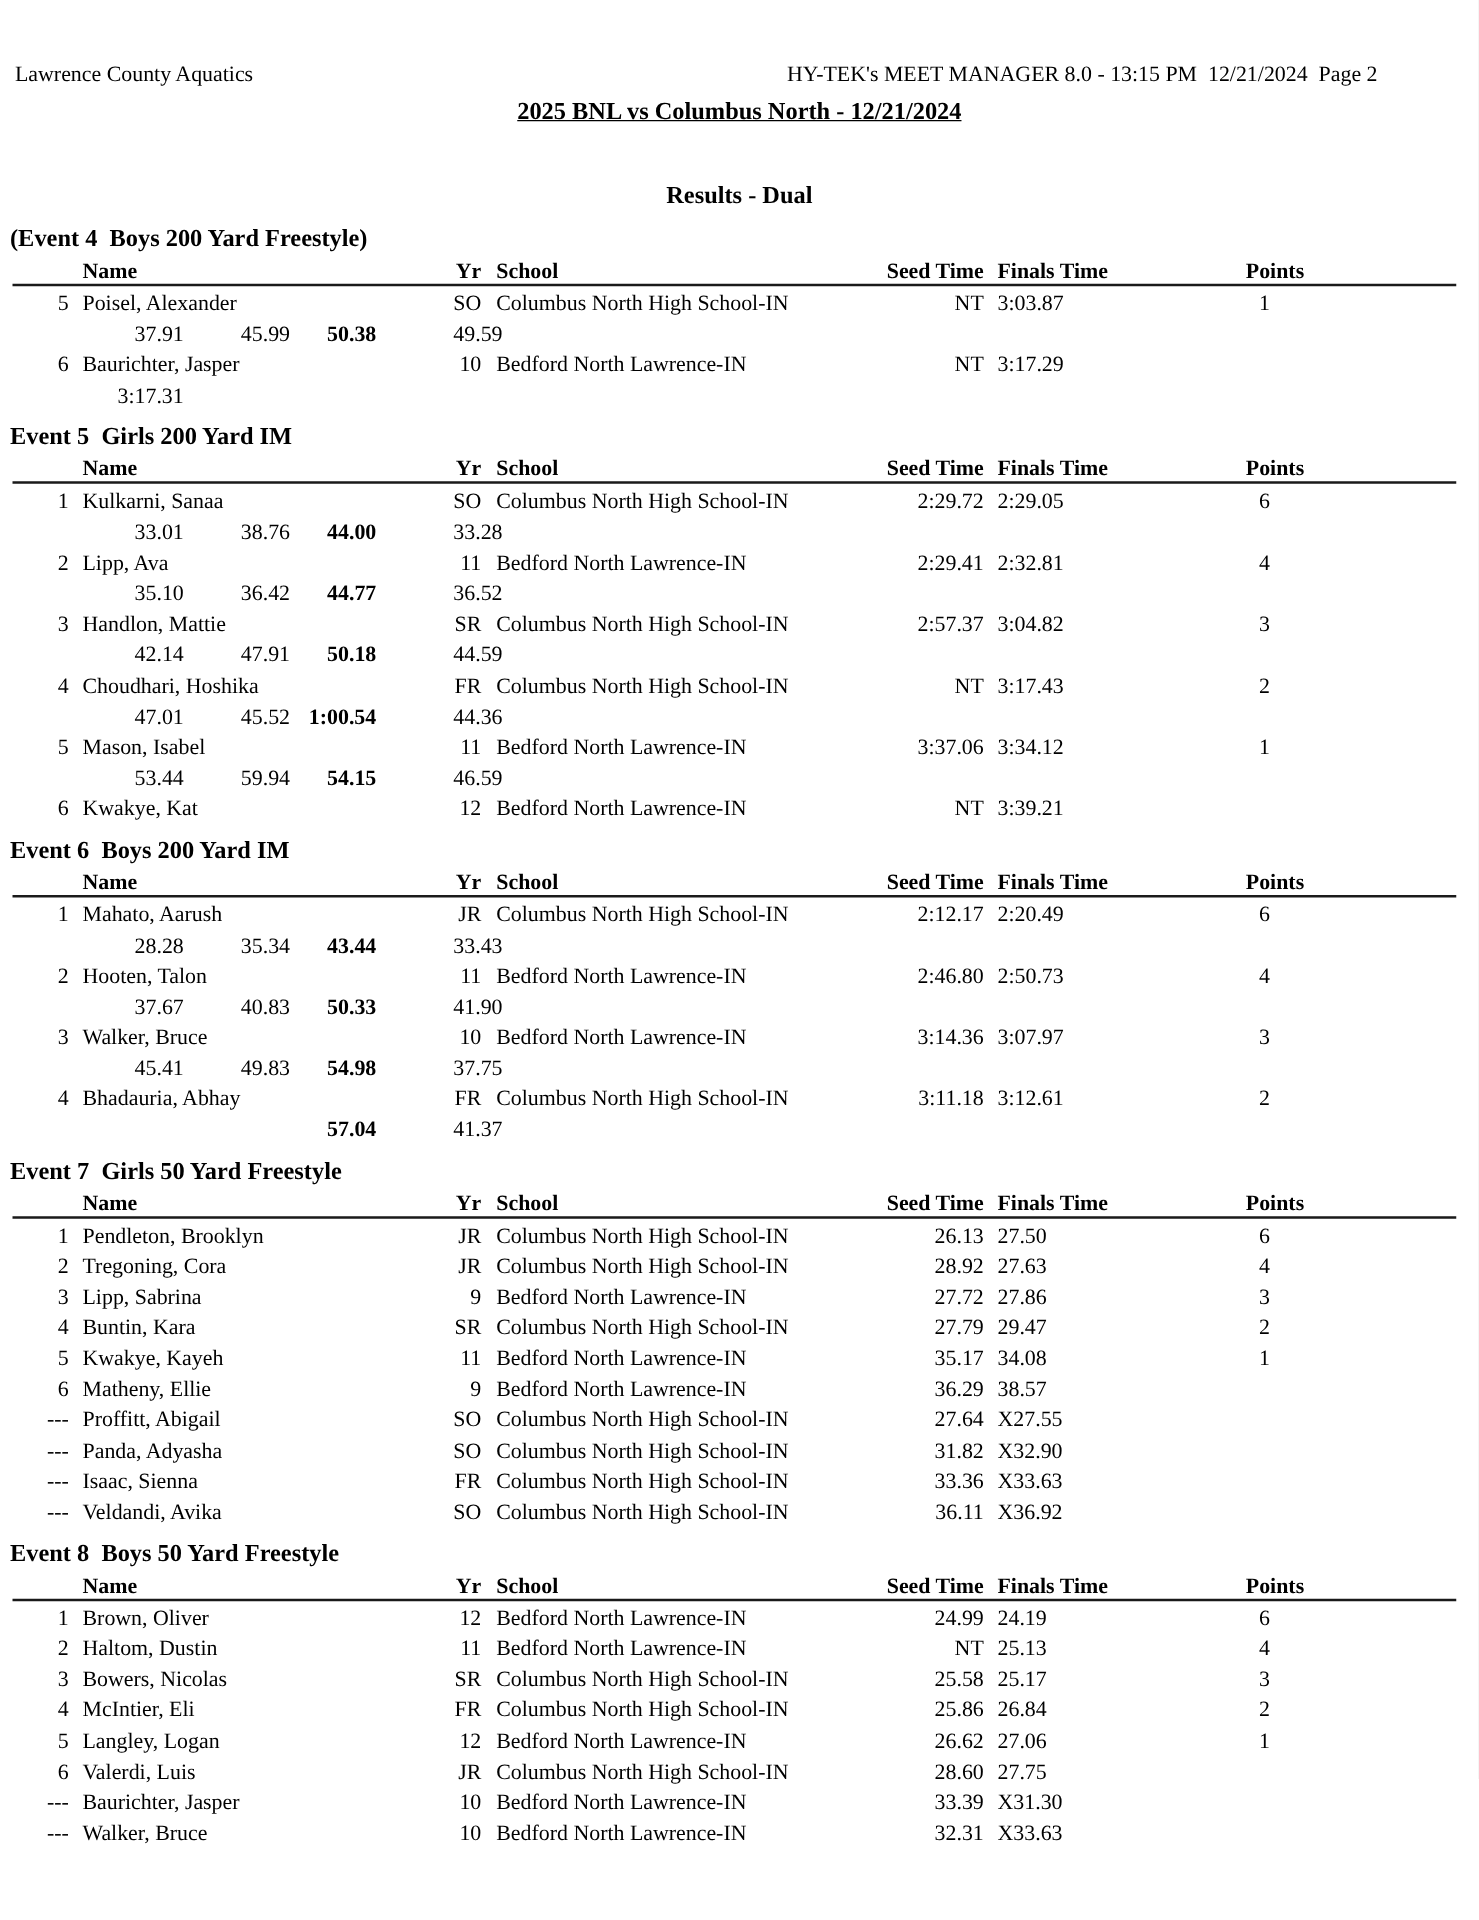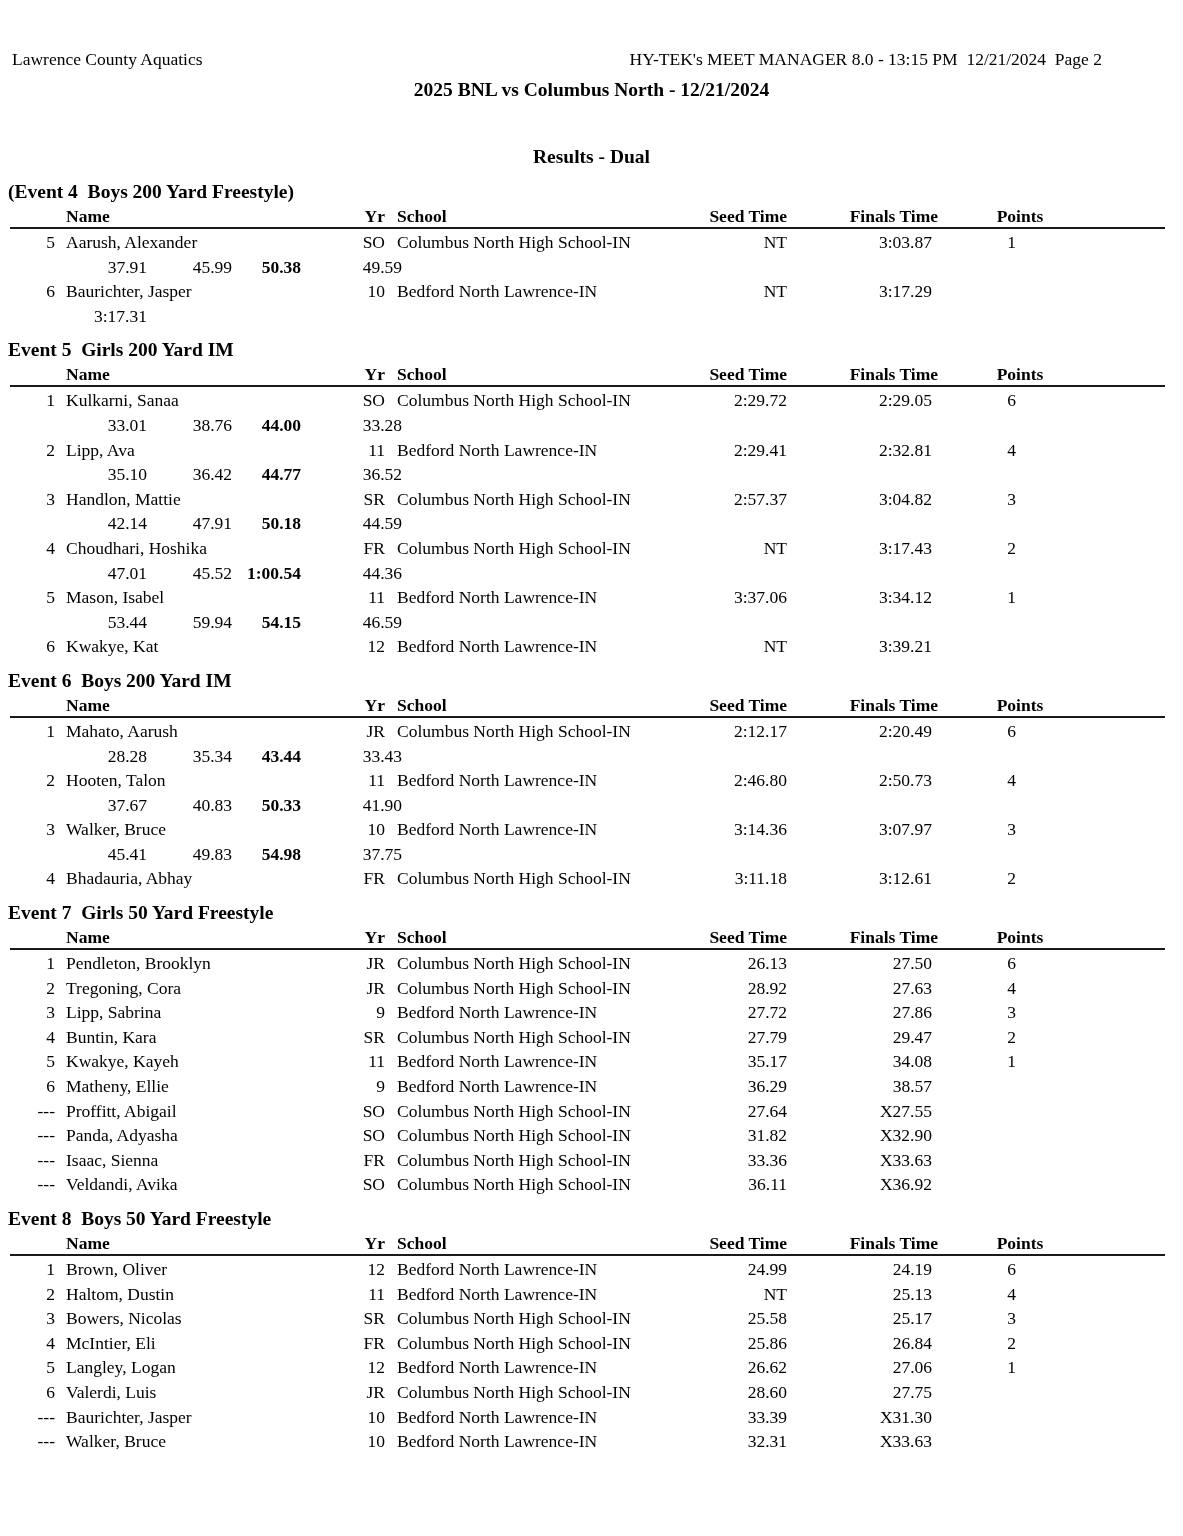--- a/index.html
+++ b/index.html
@@ -8,36 +8,36 @@
     width:1183px;height:1536px;
     background:#ffffff;
     font-family:"Liberation Serif", serif;
     color:#000;
     font-size:17.5px;
     overflow:hidden;
   }
   .page-head{position:relative;margin-top:46px;height:26px;line-height:26px;}
   .ph-left{position:absolute;left:12px;white-space:pre;}
   .ph-right{position:absolute;right:81px;white-space:pre;}
-  .title{margin-top:4px;text-align:center;font-weight:bold;font-size:19.5px;height:27px;line-height:27px;white-space:pre;}
+  .title{margin-top:4px;text-align:center;font-weight:bold;font-size:19.5px;height:27px;line-height:27px;white-space:pre;text-decoration:underline;}
   .subtitle{text-align:center;font-weight:bold;font-size:19.5px;height:27px;line-height:27px;white-space:pre;margin-top:40px;}
   #events{margin-top:4px;}
   .event{margin-top:9px;}
   .event-title{padding-left:8px;font-weight:bold;font-size:19.5px;height:26px;line-height:26px;white-space:pre;}
   .thead{position:relative;height:22px;line-height:22px;font-weight:bold;}
   .thead::after{content:"";position:absolute;left:10px;right:18px;bottom:-2px;border-bottom:2.5px solid #1a1a1a;}
   .rows{padding-top:3px;}
   .row,.splits{position:relative;height:24.6px;line-height:24.6px;}
   
   .c-place{position:absolute;left:0;top:0;width:55px;text-align:right;}
   .c-name{position:absolute;left:66px;top:0;white-space:pre;}
   .c-yr{position:absolute;left:330px;top:0;width:55px;text-align:right;}
   .c-school{position:absolute;left:397px;top:0;white-space:pre;}
   .c-seed{position:absolute;left:647px;top:0;width:140px;text-align:right;}
-  .c-finals{position:absolute;left:798px;top:0;width:134px;text-align:right;}
+  .c-finals{position:absolute;left:798px;top:0;width:134px;text-align:left;}
   .c-points{position:absolute;left:950px;top:0;width:123px;text-align:center;}
   .thead .c-finals{width:140px;}
   .thead .c-points{width:140px;}
   
   .sp{position:absolute;top:0;text-align:right;}
   .sp1{left:60px;width:87px;}
   .sp2{left:147px;width:85px;}
   .sp3{left:216px;width:85px;font-weight:bold;}
   .sp4{left:317px;width:85px;}
 </style>
@@ -58,21 +58,21 @@
       <span class="c-name">Name</span>
       <span class="c-yr">Yr</span>
       <span class="c-school">School</span>
       <span class="c-seed">Seed Time</span>
       <span class="c-finals">Finals Time</span>
       <span class="c-points">Points</span>
     </div>
     <div class="rows">
   <div class="row">
     <span class="c-place">5</span>
-    <span class="c-name">Aarush, Alexander</span>
+    <span class="c-name">Poisel, Alexander</span>
     <span class="c-yr">SO</span>
     <span class="c-school">Columbus North High School-IN</span>
     <span class="c-seed">NT</span>
     <span class="c-finals">3:03.87</span>
     <span class="c-points">1</span>
   </div>
 
   <div class="splits">
     <span class="sp sp1">37.91</span>
     <span class="sp sp2">45.99</span>
@@ -273,20 +273,26 @@
   <div class="row">
     <span class="c-place">4</span>
     <span class="c-name">Bhadauria, Abhay</span>
     <span class="c-yr">FR</span>
     <span class="c-school">Columbus North High School-IN</span>
     <span class="c-seed">3:11.18</span>
     <span class="c-finals">3:12.61</span>
     <span class="c-points">2</span>
   </div>
 
+  <div class="splits">
+    <span class="sp sp1"></span>
+    <span class="sp sp2"></span>
+    <span class="sp sp3">57.04</span>
+    <span class="sp sp4">41.37</span>
+  </div>
 </div>
   </section>
 
   <section class="event">
     <div class="event-title">Event 7  Girls 50 Yard Freestyle</div>
     <div class="thead">
       <span class="c-name">Name</span>
       <span class="c-yr">Yr</span>
       <span class="c-school">School</span>
       <span class="c-seed">Seed Time</span>

